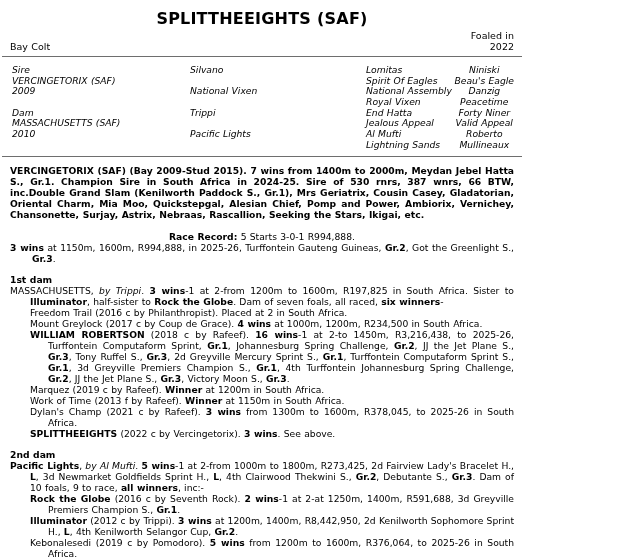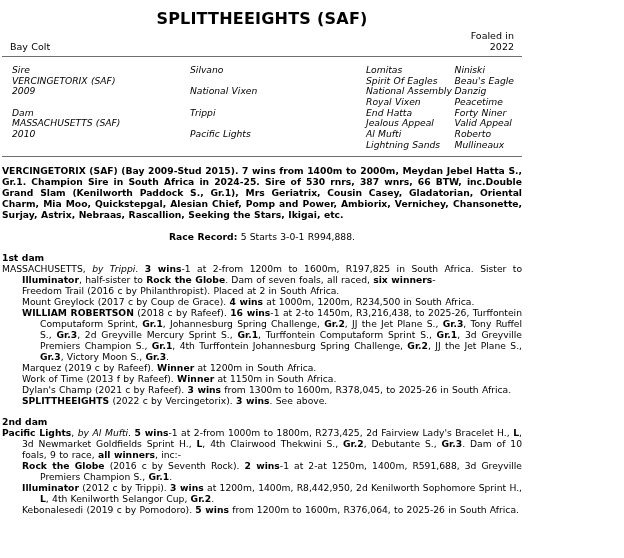--- a/index.html
+++ b/index.html
@@ -8,21 +8,21 @@
     position:relative;
     width:524px; height:558px;
     background:#ffffff;
     color:#000;
     font-family:"DejaVu Sans","Liberation Sans",sans-serif;
     font-size:9.2px;
     line-height:11px;
     overflow:hidden;
     word-spacing:0.35px;
   }
-  .inner { padding:0 2px; }
+  .inner { padding:0 10px; }
   .title {
     padding-top:9px;
     text-align:center;
     font-size:16px;
     line-height:19px;
     font-weight:600;
     letter-spacing:0.2px;
   }
   .subrow {
     display:flex;
@@ -37,21 +37,21 @@
   
   .ped {
     display:grid;
     grid-template-columns:178px 176px 1fr auto;
     grid-auto-rows:10.7px;
     margin:7px 10px 6px 12px;
     white-space:nowrap;
     font-style:italic;
   }
   .ped > div { overflow:visible; }
-  .ped .right { text-align:left; }
+  .ped .right { text-align:center; }
   
   .para { text-align:justify; }
   .sire-para { margin-top:8px; font-weight:bold; }
   .race-record { margin-top:11px;text-align:center; }
   .race-detail { padding-left:22px; text-indent:-22px; }
   .dam-head { margin-top:10px; font-weight:bold; }
   .mare-para { padding-left:20px; text-indent:-20px; }
   .entry { padding-left:38px; text-indent:-18px; }
   b,.b { font-weight:bold; }
   i,.i { font-style:italic; }
@@ -104,20 +104,21 @@
     <div class="right" style="grid-row:7;grid-column:4">Roberto</div>
     <div class="right" style="grid-row:8;grid-column:4">Mullineaux</div>
   </div>
 
   <div class="rule"></div>
 
   <div class="inner">
     <p class="para sire-para"><span class="b">VERCINGETORIX (SAF) (Bay 2009-Stud 2015). 7 wins from 1400m to 2000m, Meydan Jebel Hatta S., Gr.1. Champion Sire in South Africa in 2024-25. Sire of 530 rnrs, 387 wnrs, 66 BTW, inc.Double Grand Slam (Kenilworth Paddock S., Gr.1), Mrs Geriatrix, Cousin Casey, Gladatorian, Oriental Charm, Mia Moo, Quickstepgal, Alesian Chief, Pomp and Power, Ambiorix, Vernichey, Chansonette, Surjay, Astrix, Nebraas, Rascallion, Seeking the Stars, Ikigai, etc.</span></p>
 
     <p class="race-record"><b>Race Record:</b><span> 5 Starts 3-0-1 R994,888.</span></p>
+    <p class="para race-detail"><span class="b">3 wins</span><span> at 1150m, 1600m, R994,888, in 2025-26, Turffontein Gauteng Guineas, </span><span class="b">Gr.2</span><span>, Got the Greenlight S., </span><span class="b">Gr.3</span><span>.</span></p>
 
     <div class="dam-head">1st dam</div>
     <p class="para mare-para"><span>MASSACHUSETTS, </span><span class="i">by Trippi</span><span>. </span><span class="b">3 wins</span><span>-1 at 2-from 1200m to 1600m, R197,825 in South Africa. Sister to </span><span class="b">Illuminator</span><span>, half-sister to </span><span class="b">Rock the Globe</span><span>. Dam of seven foals, all raced, </span><span class="b">six winners</span><span>-</span></p>
     <p class="para entry"><span>Freedom Trail (2016 c by Philanthropist). Placed at 2 in South Africa.</span></p>
     <p class="para entry"><span>Mount Greylock (2017 c by Coup de Grace). </span><span class="b">4 wins</span><span> at 1000m, 1200m, R234,500 in South Africa.</span></p>
     <p class="para entry"><span class="b">WILLIAM ROBERTSON</span><span> (2018 c by Rafeef). </span><span class="b">16 wins</span><span>-1 at 2-to 1450m, R3,216,438, to 2025-26, Turffontein Computaform Sprint, </span><span class="b">Gr.1</span><span>, Johannesburg Spring Challenge, </span><span class="b">Gr.2</span><span>, JJ the Jet Plane S., </span><span class="b">Gr.3</span><span>, Tony Ruffel S., </span><span class="b">Gr.3</span><span>, 2d Greyville Mercury Sprint S., </span><span class="b">Gr.1</span><span>, Turffontein Computaform Sprint S., </span><span class="b">Gr.1</span><span>, 3d Greyville Premiers Champion S., </span><span class="b">Gr.1</span><span>, 4th Turffontein Johannesburg Spring Challenge, </span><span class="b">Gr.2</span><span>, JJ the Jet Plane S., </span><span class="b">Gr.3</span><span>, Victory Moon S., </span><span class="b">Gr.3</span><span>.</span></p>
     <p class="para entry"><span>Marquez (2019 c by Rafeef). </span><span class="b">Winner</span><span> at 1200m in South Africa.</span></p>
     <p class="para entry"><span>Work of Time (2013 f by Rafeef). </span><span class="b">Winner</span><span> at 1150m in South Africa.</span></p>
     <p class="para entry"><span>Dylan's Champ (2021 c by Rafeef). </span><span class="b">3 wins</span><span> from 1300m to 1600m, R378,045, to 2025-26 in South Africa.</span></p>
     <p class="para entry"><span class="b">SPLITTHEEIGHTS</span><span> (2022 c by Vercingetorix). </span><span class="b">3 wins</span><span>. See above.</span></p>

